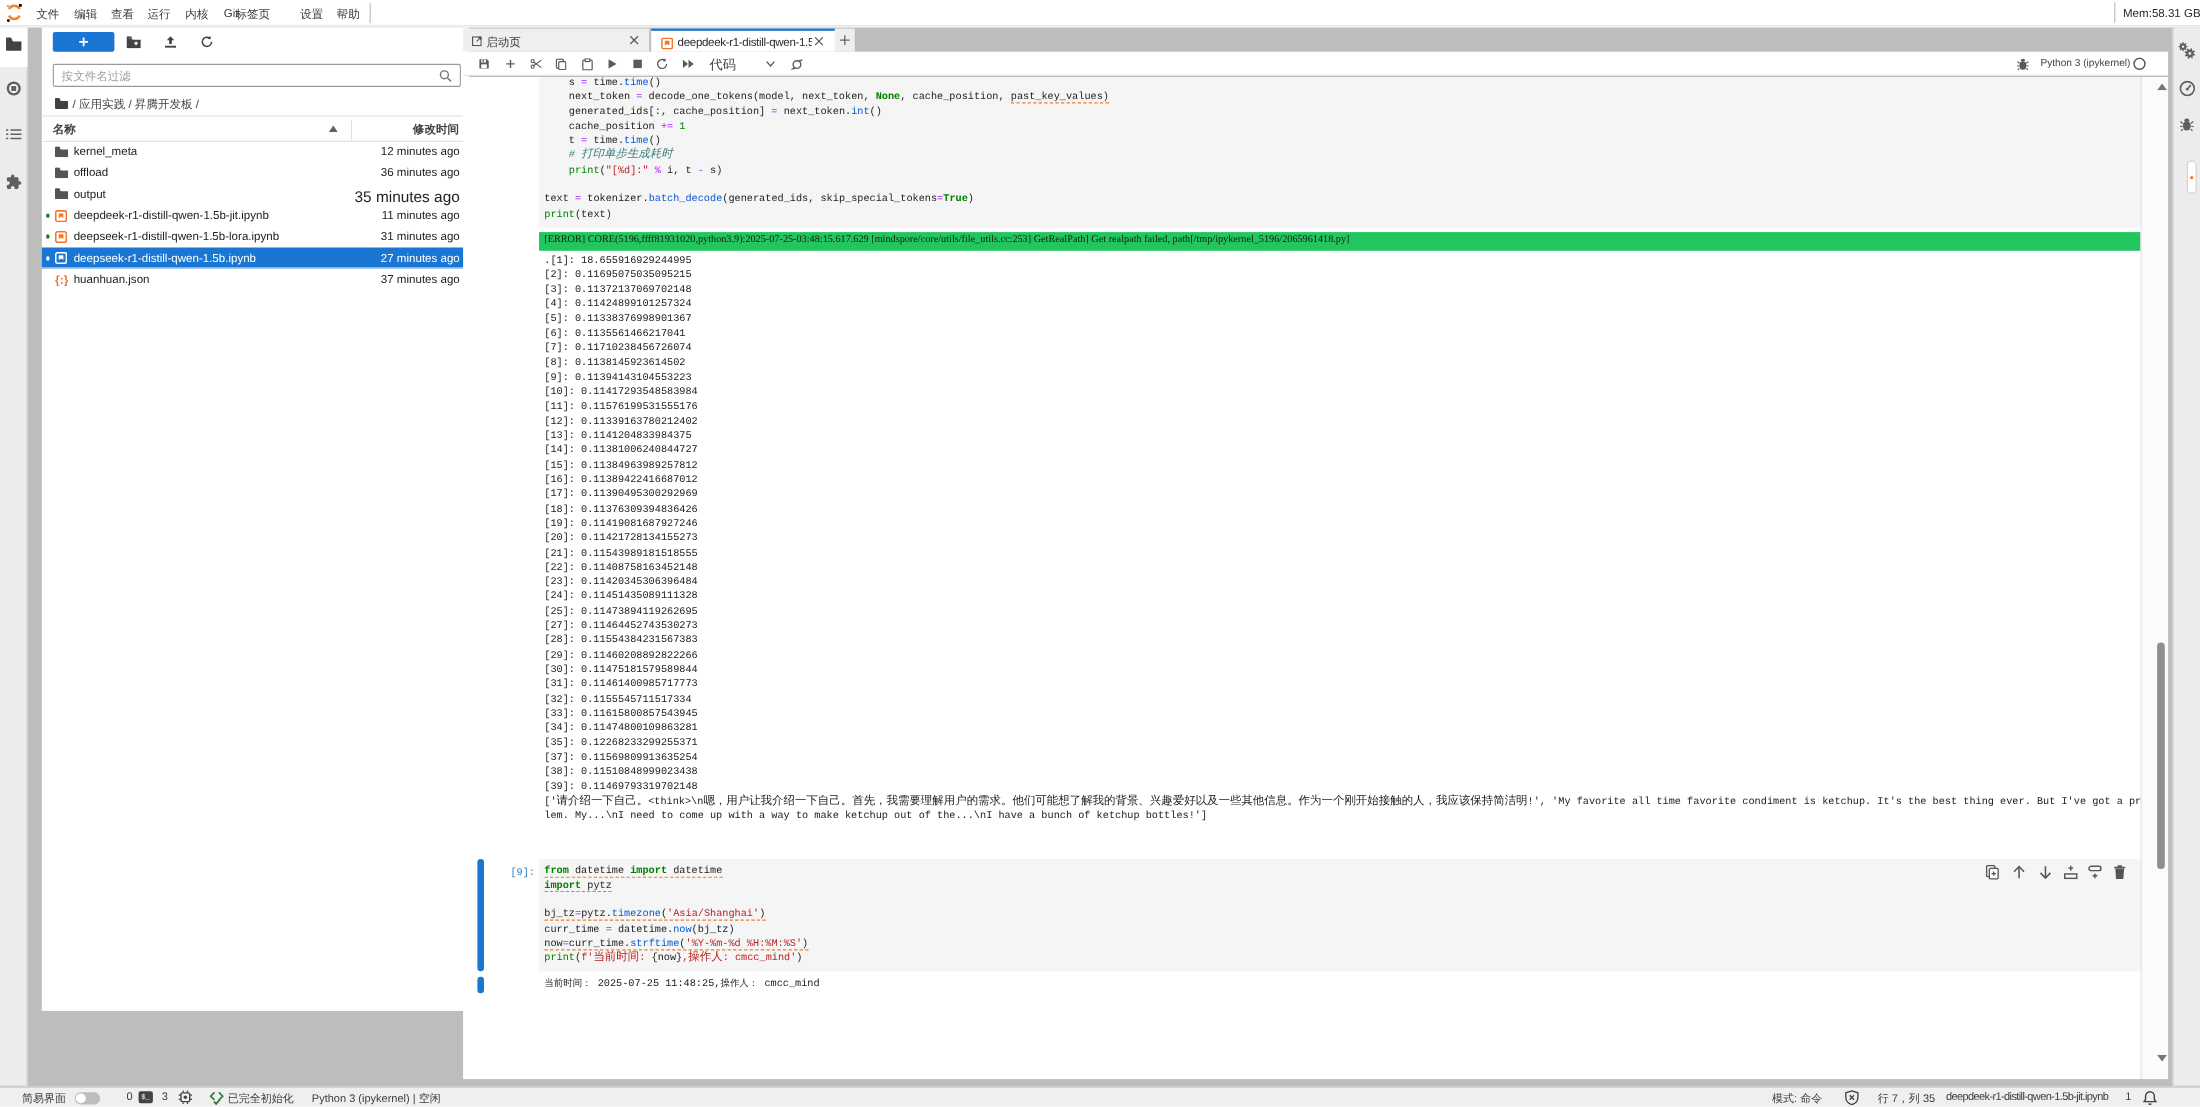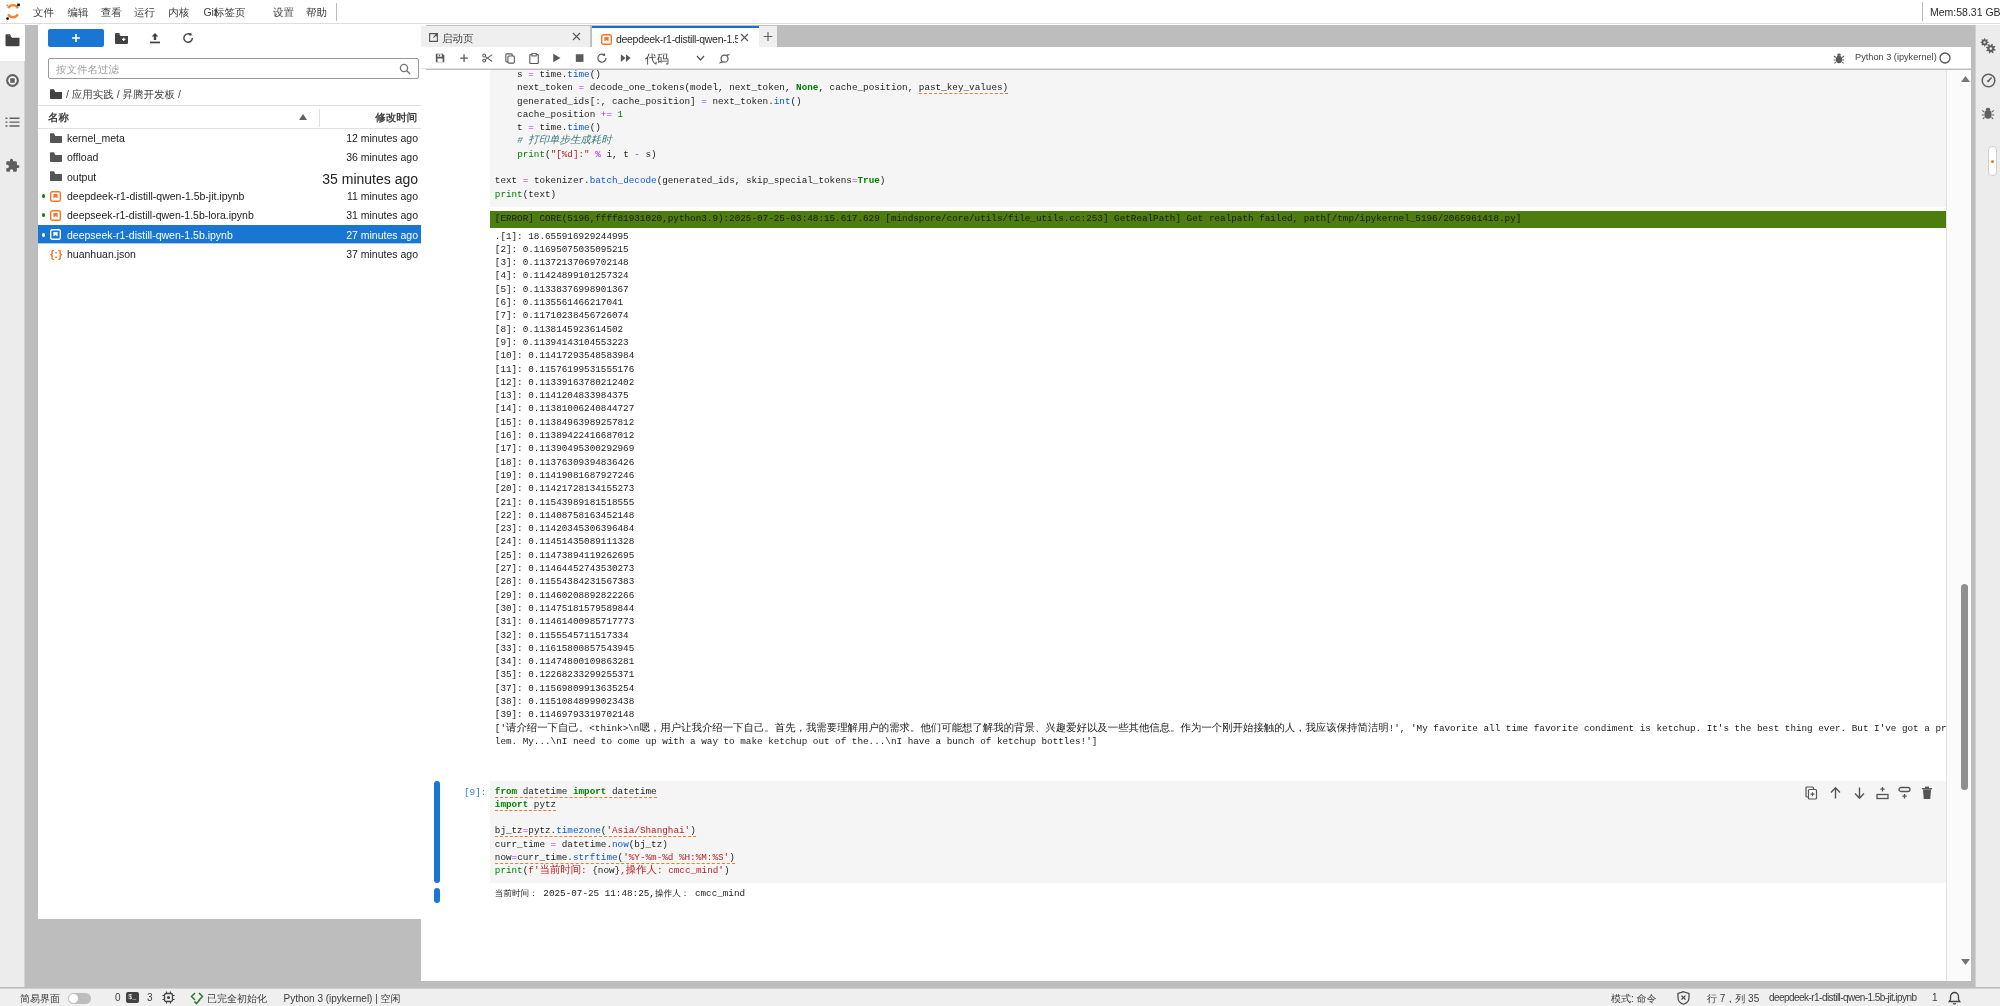--- a/index.html
+++ b/index.html
@@ -308,21 +308,21 @@
       <div class="codeline">    generated_ids[:, cache_position] <span class="op">=</span> next_token.<span class="at">int</span>()</div>
       <div class="codeline">    cache_position <span class="op">+=</span> <span class="num">1</span></div>
       <div class="codeline">    t <span class="op">=</span> time.<span class="at">time</span>()</div>
       <div class="codeline">    <span class="cm"># <span class="cj">打印单步生成耗时</span></span></div>
       <div class="codeline">    <span class="bi">print</span>(<span class="str">"[%d]:"</span> <span class="op">%</span> i, t <span class="op">-</span> s)</div>
       <div class="codeline"></div>
       <div class="codeline">text <span class="op">=</span> tokenizer.<span class="at">batch_decode</span>(generated_ids, skip_special_tokens<span class="op">=</span><span class="kw">True</span>)</div>
       <div class="codeline"><span class="bi">print</span>(text)</div>
     </div>
 
-  <div class="abs mono" style="left:69px;top:141px;width:1456px;height:17px;background:#4d7c0f;">
+  <div class="abs mono" style="left:69px;top:141px;width:1456px;height:17px;background:#22c55e;font-family:Liberation Serif, serif;">
     <div style="padding:2.2px 0 0 4.8px;font-size:9.3px;white-space:pre;color:#1a1a1a;">[ERROR] CORE(5196,ffff81931020,python3.9):2025-07-25-03:48:15.617.629 [mindspore/core/utils/file_utils.cc:253] GetRealPath] Get realpath failed, path[/tmp/ipykernel_5196/2065961418.py]</div>
   </div>
 
   <div class="abs mono" id="stdout1" style="left:73.8px;top:160.1px;font-size:9.3px;color:#1a1a1a;">
       <div class="codeline">.[1]: 18.655916929244995</div>
       <div class="codeline">[2]: 0.11695075035095215</div>
       <div class="codeline">[3]: 0.11372137069702148</div>
       <div class="codeline">[4]: 0.11424899101257324</div>
       <div class="codeline">[5]: 0.11338376998901367</div>
       <div class="codeline">[6]: 0.1135561466217041</div>

